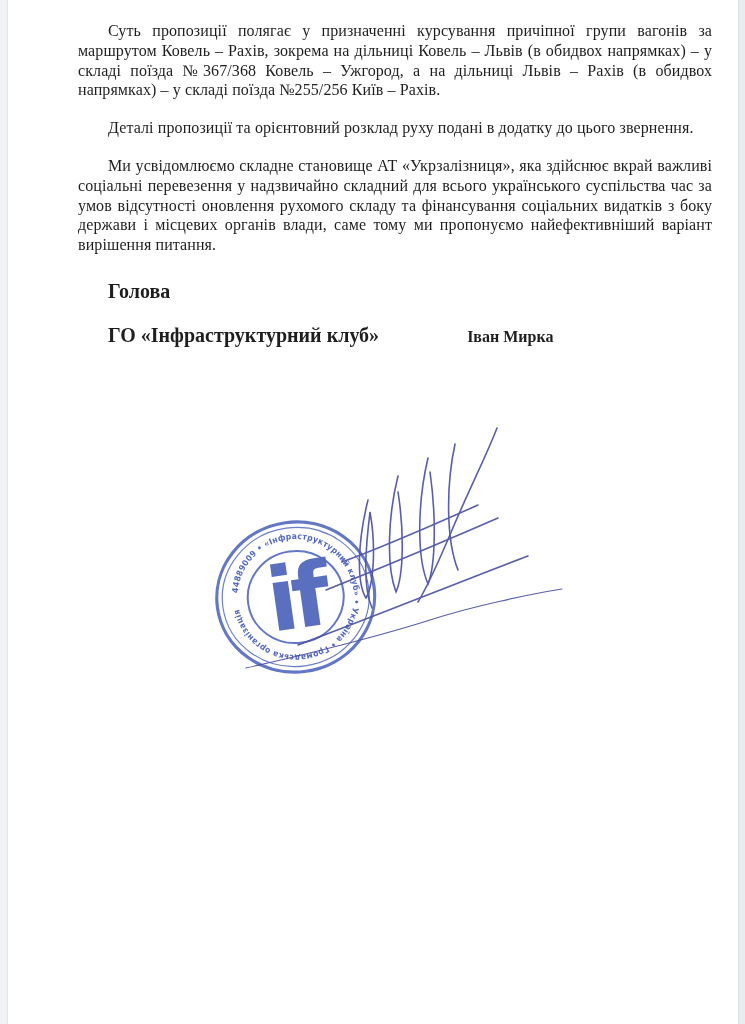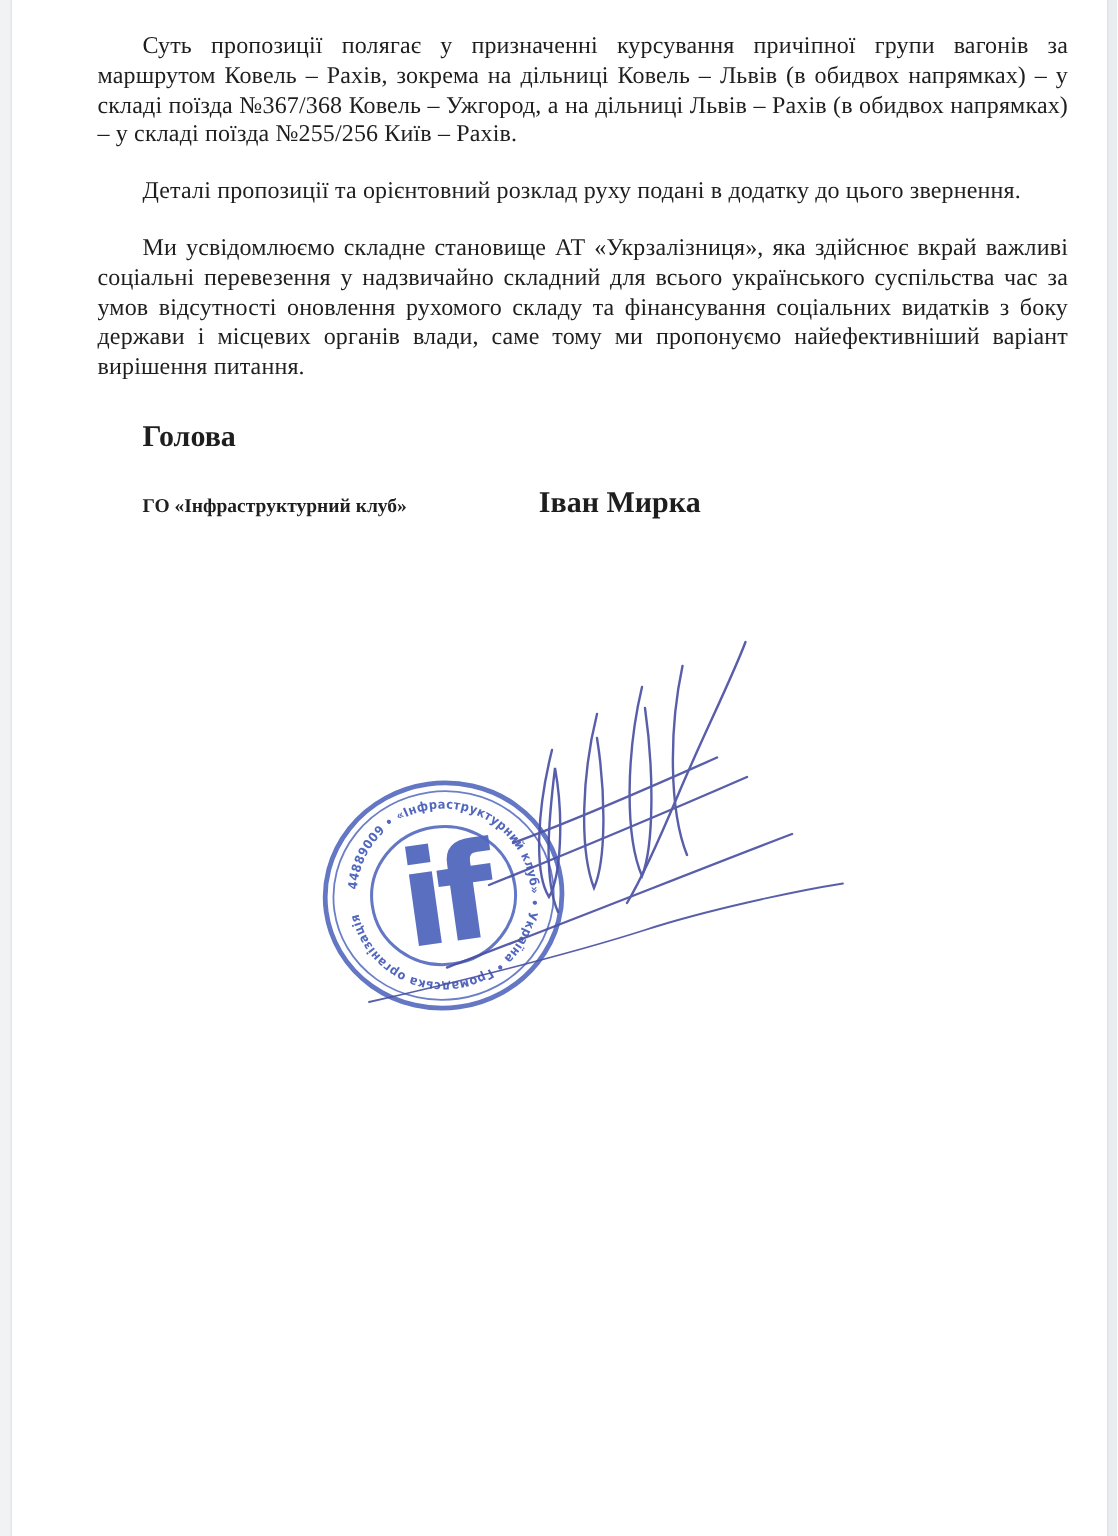--- a/index.html
+++ b/index.html
@@ -28,21 +28,21 @@
   .edge-right {
     position: absolute;
     right: 0; top: 0; bottom: 0;
     width: 6px;
     background: #eaedef;
     border-left: 1px solid #dfe2e5;
   }
   .content {
     position: absolute;
     top: 21px;
-    left: 65px;
+    left: 78px;
     right: 33px;
   }
   .para {
     margin: 0 0 18px 0;
     font-size: 16px;
     line-height: 19.8px;
     text-align: justify;
     text-indent: 30px;
     letter-spacing: 0.1px;
   }
@@ -56,26 +56,26 @@
     margin-left: 30px;
   }
   .sig-row {
     display: flex;
     align-items: baseline;
     margin-top: 24px;
     margin-left: 30px;
   }
   .sig-org {
     font-weight: bold;
-    font-size: 13px;
+    font-size: 20px;
     line-height: 20px;
   }
   .sig-name {
     font-weight: bold;
-    font-size: 20px;
+    font-size: 16px;
     line-height: 20px;
     margin-left: 88px;
   }
   .stamp-wrap {
     position: absolute;
     left: 212px;
     top: 518px;
     width: 168px;
     height: 162px;
     transform: rotate(-8deg);

